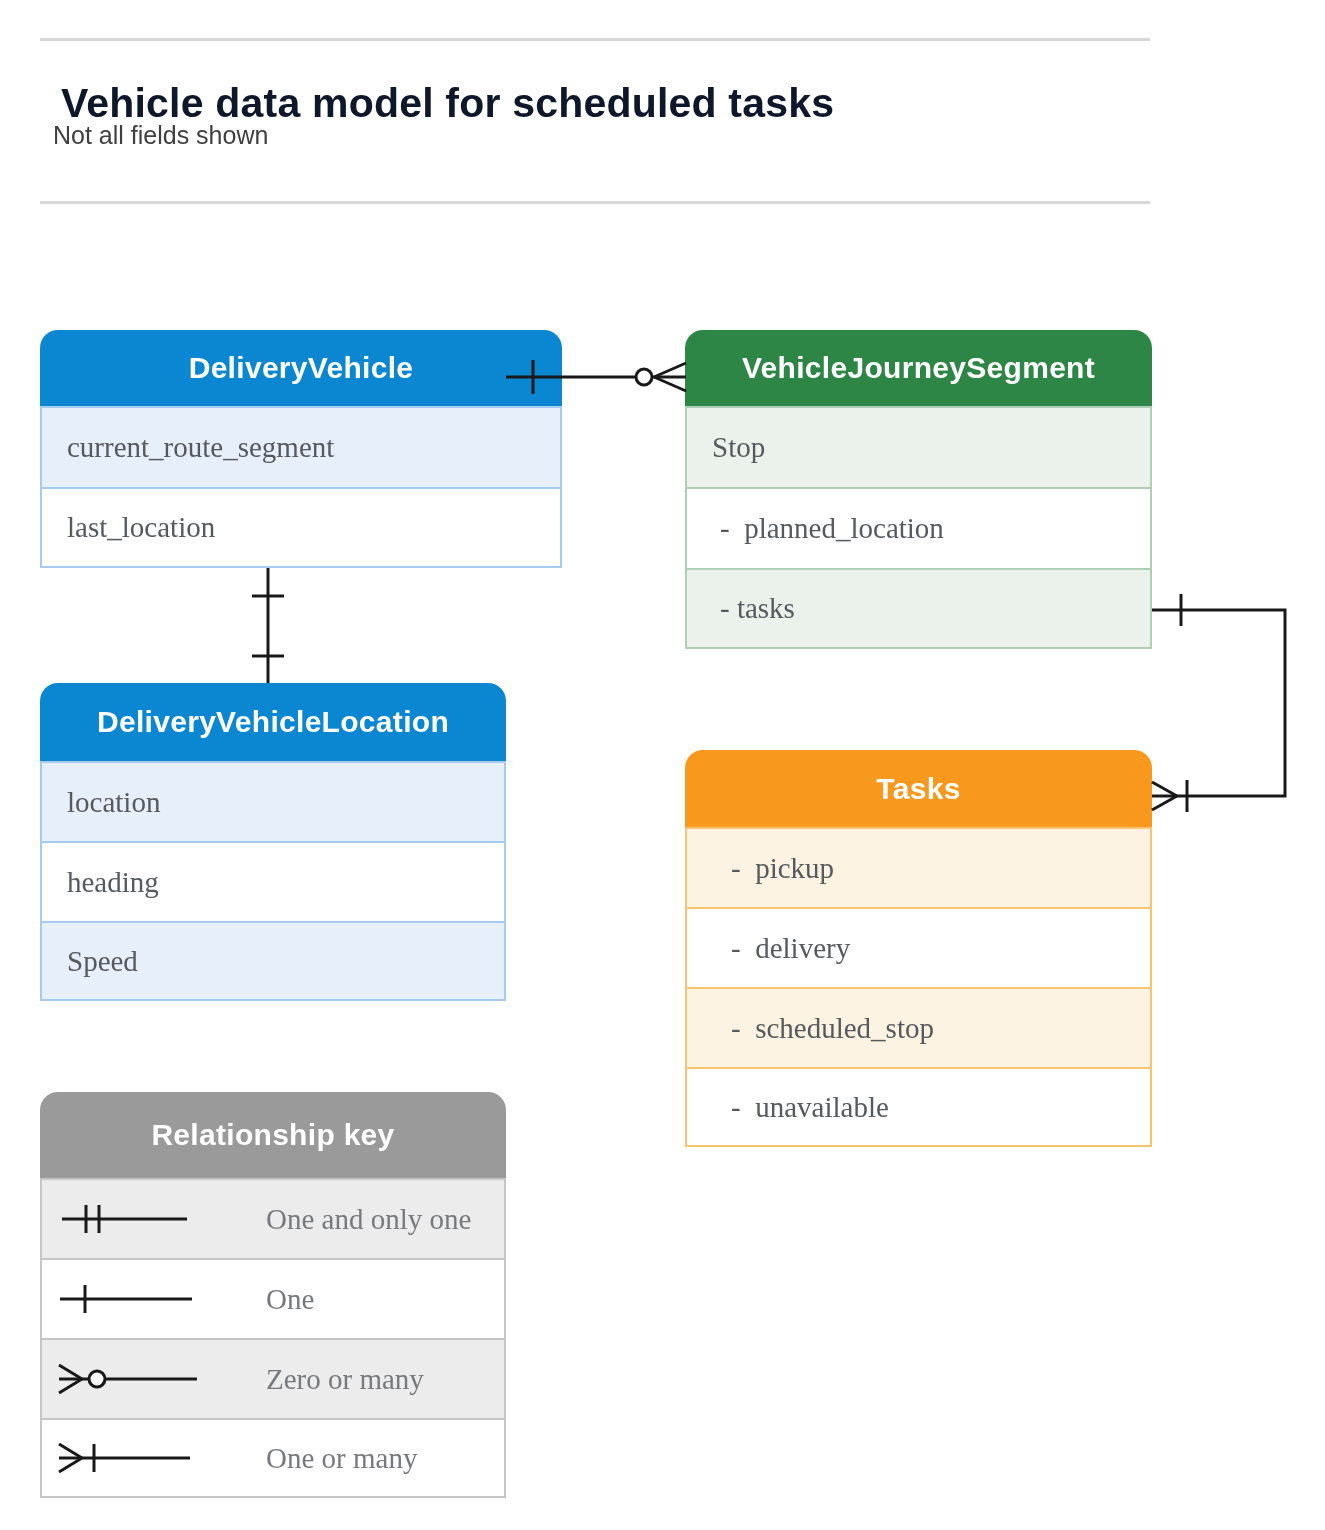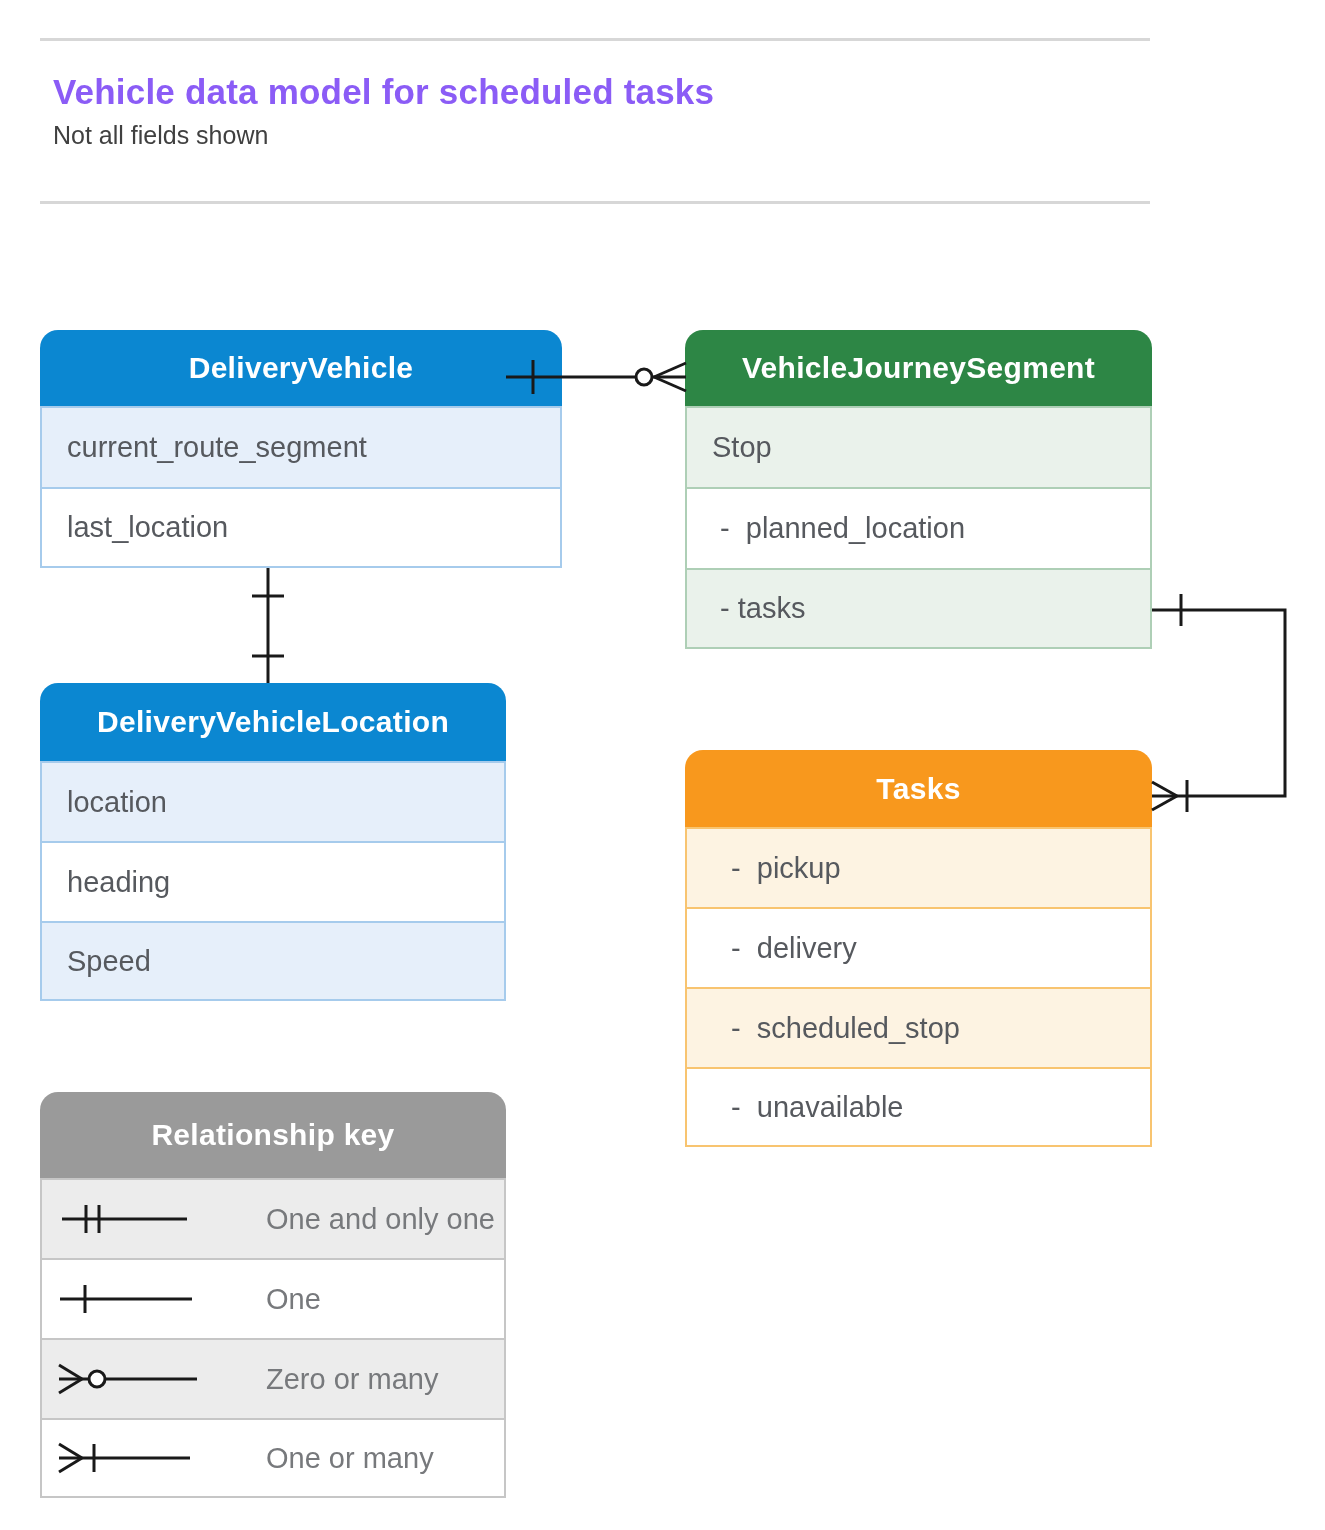--- a/index.html
+++ b/index.html
@@ -3,37 +3,37 @@
 <meta charset="utf-8">
 <style>
   html,body{margin:0;padding:0;background:#ffffff;}
   body{font-family:"Liberation Sans","DejaVu Sans",sans-serif;}
   .canvas{position:relative;width:1325px;height:1530px;background:#fff;overflow:hidden;}
 
   .rule{position:absolute;left:40px;width:1110px;height:3px;background:#d7d7d7;}
   .rule-top{top:38px;}
   .rule-bottom{top:201px;}
 
-  .page-title{position:absolute;left:53px;top:72px;margin:0;font-size:35px;font-weight:700;color:#8b5cf6;letter-spacing:.2px;}
+  .page-title{position:absolute;left:53px;top:72px;margin:8px;font-size:41px;font-weight:700;color:#0f172a;letter-spacing:.2px;}
   .page-subtitle{position:absolute;left:53px;top:121px;margin:0;font-size:25px;font-weight:400;color:#404040;}
 
   
   .entity{position:absolute;}
   .entity .hd{
     display:flex;align-items:center;justify-content:center;
     border-radius:18px 18px 0 0;
     color:#fff;font-size:30px;font-weight:700;letter-spacing:.3px;
   }
   .entity .row{
     display:flex;align-items:center;
     box-sizing:border-box;
     font-size:29px;color:#56595e;
     padding-left:25px;white-space:pre;
     background:#fff;
-    border-left:2px solid var(--bc);border-right:2px solid var(--bc);border-top:2px solid var(--bc);
+    border-left:2px solid var(--bc);border-right:2px solid var(--bc);border-top:2px solid var(--bc);font-family:Liberation Serif, serif;
   }
   .entity .row:last-child{border-bottom:2px solid var(--bc);}
   .entity .rows .row:nth-child(odd){background:var(--tint);}
 
   .e-dv{left:40px;top:330px;width:522px;--bc:var(--blue_border);--tint:var(--blue_tint);}
   .e-dv .hd{height:76px;background:var(--blue);}
   .e-dv .row{height:81px;}
 
   .e-vjs{left:685px;top:330px;width:467px;border-radius:17px;--bc:var(--green_border);--tint:var(--green_tint);}
   .e-vjs .hd{height:76px;background:var(--green);}

